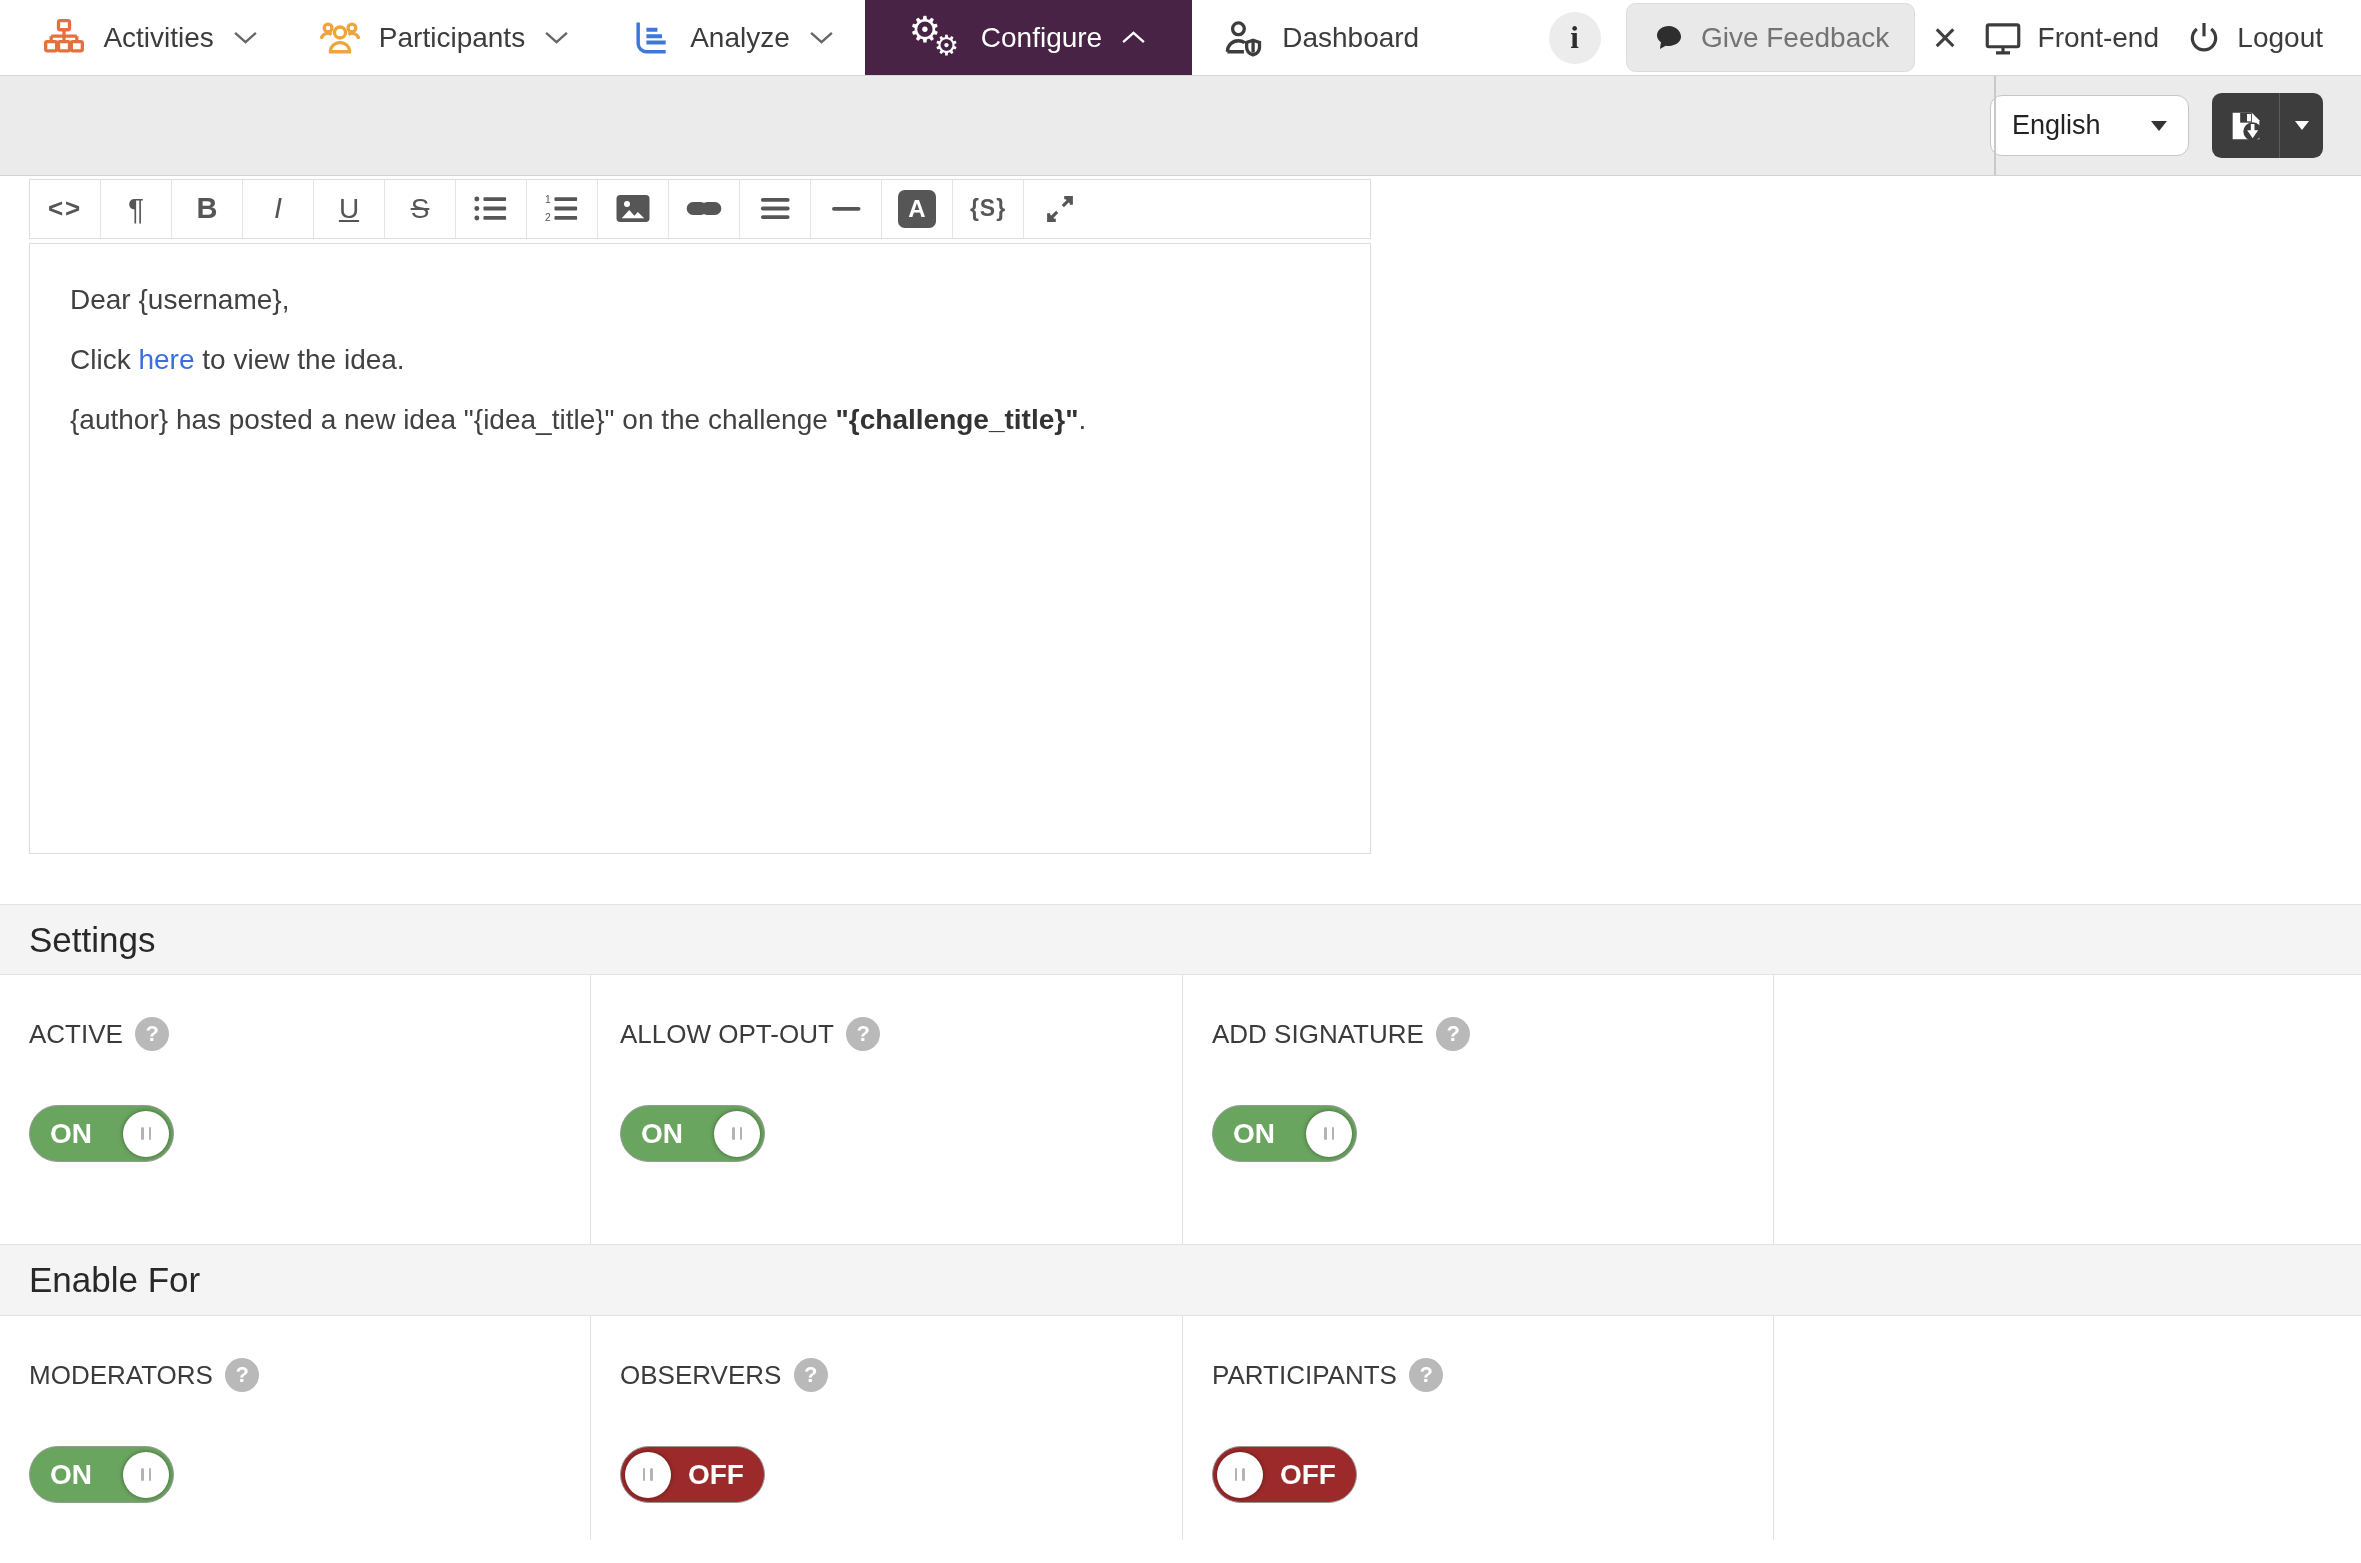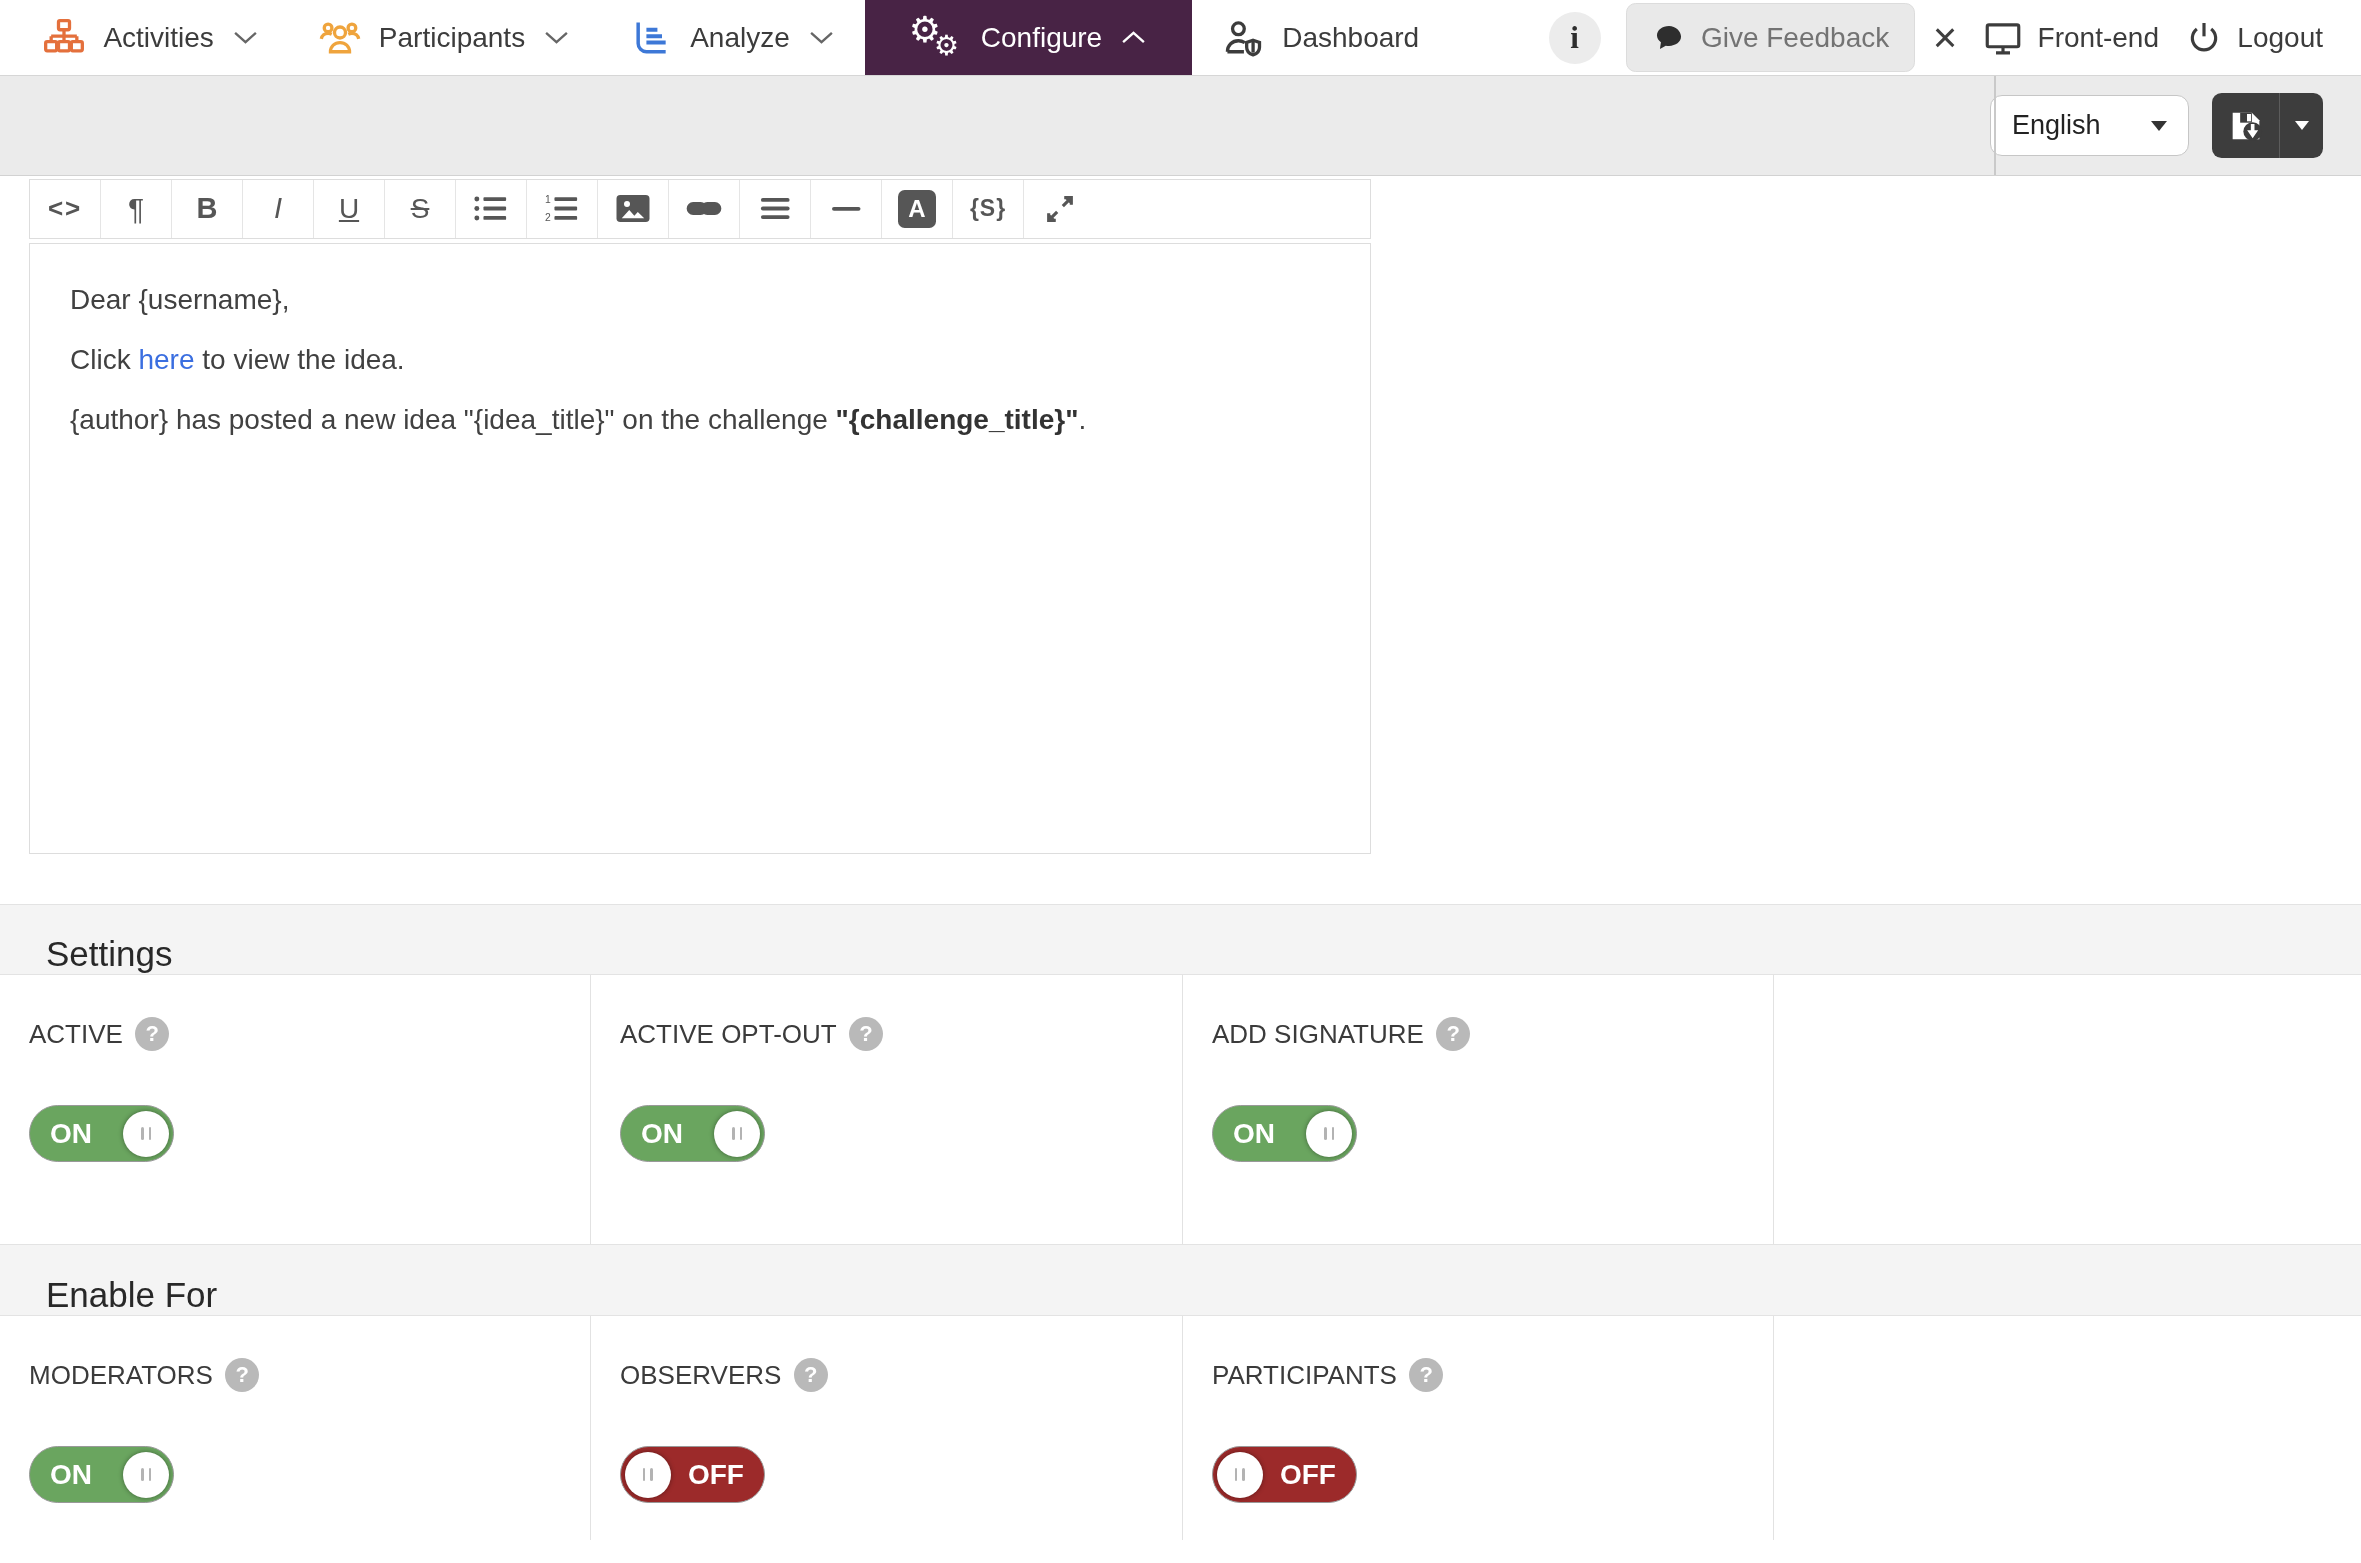--- a/index.html
+++ b/index.html
@@ -50,21 +50,21 @@
   .g-strike { text-decoration:line-through; font-size:28px; }
   .g-A { width:38px; height:38px; background:#565656; color:#fff; border-radius:6.7px; display:flex; align-items:center; justify-content:center; font-weight:700; font-size:24px; }
   .g-var { font-weight:700; font-size:23px; letter-spacing:1px; }
   .ed-content { margin-top:3.8px; height:611px; border:1.9px solid #ddd; background:#fff; padding:36px 40px; font-size:28px; color:#414141; cursor:text; }
   .ed-content p { margin:0 0 20px; line-height:40px; }
   .ed-content strong { color:#333; }
   .ed-content a.link { color:#3a6ee0; text-decoration:none; cursor:pointer; }
 
   
   .sec-head { background:#f4f4f4; border-top:1.9px solid #e3e3e3; border-bottom:1.9px solid #e3e3e3;
-              display:flex; align-items:flex-end; padding-left:46px; font-size:35px; color:#282828; }
+              display:flex; align-items:center; padding-left:29px; font-size:35px; color:#282828; }
   .sec-head.settings-head { height:71px; }
   .sec-head.enable-head { height:72px; }
   .sec-row { display:grid; grid-template-columns:591px 592px 591px 1fr; background:#fff; }
   .sec-row.settings-row { height:269px; }
   .sec-row.enable-row { height:224px; }
   .cell { border-right:1.9px solid #e2e2e2; padding:42px 0 0 29px; }
   .cell.empty { border-right:none; }
   .cell-label { display:flex; align-items:center; gap:12.4px; font-size:26px; color:#3b3b3b; }
   .qbadge { width:34px; height:34px; border-radius:50%; background:#b9b9b9; color:#fff; font-weight:bold; font-size:22px;
             display:flex; align-items:center; justify-content:center; cursor:pointer; }
@@ -295,21 +295,21 @@
       <div class="toggle on">
         <span class="t-text">ON</span>
         <span class="knob">
             <i></i>
             <i></i>
           </span>
       </div>
     </div>
     <div class="cell">
       <div class="cell-label">
-        <span>ACTIVE OPT-OUT</span>
+        <span>ALLOW OPT-OUT</span>
         <span class="qbadge">?</span>
       </div>
       <div class="toggle on">
         <span class="t-text">ON</span>
         <span class="knob">
             <i></i>
             <i></i>
           </span>
       </div>
     </div>

